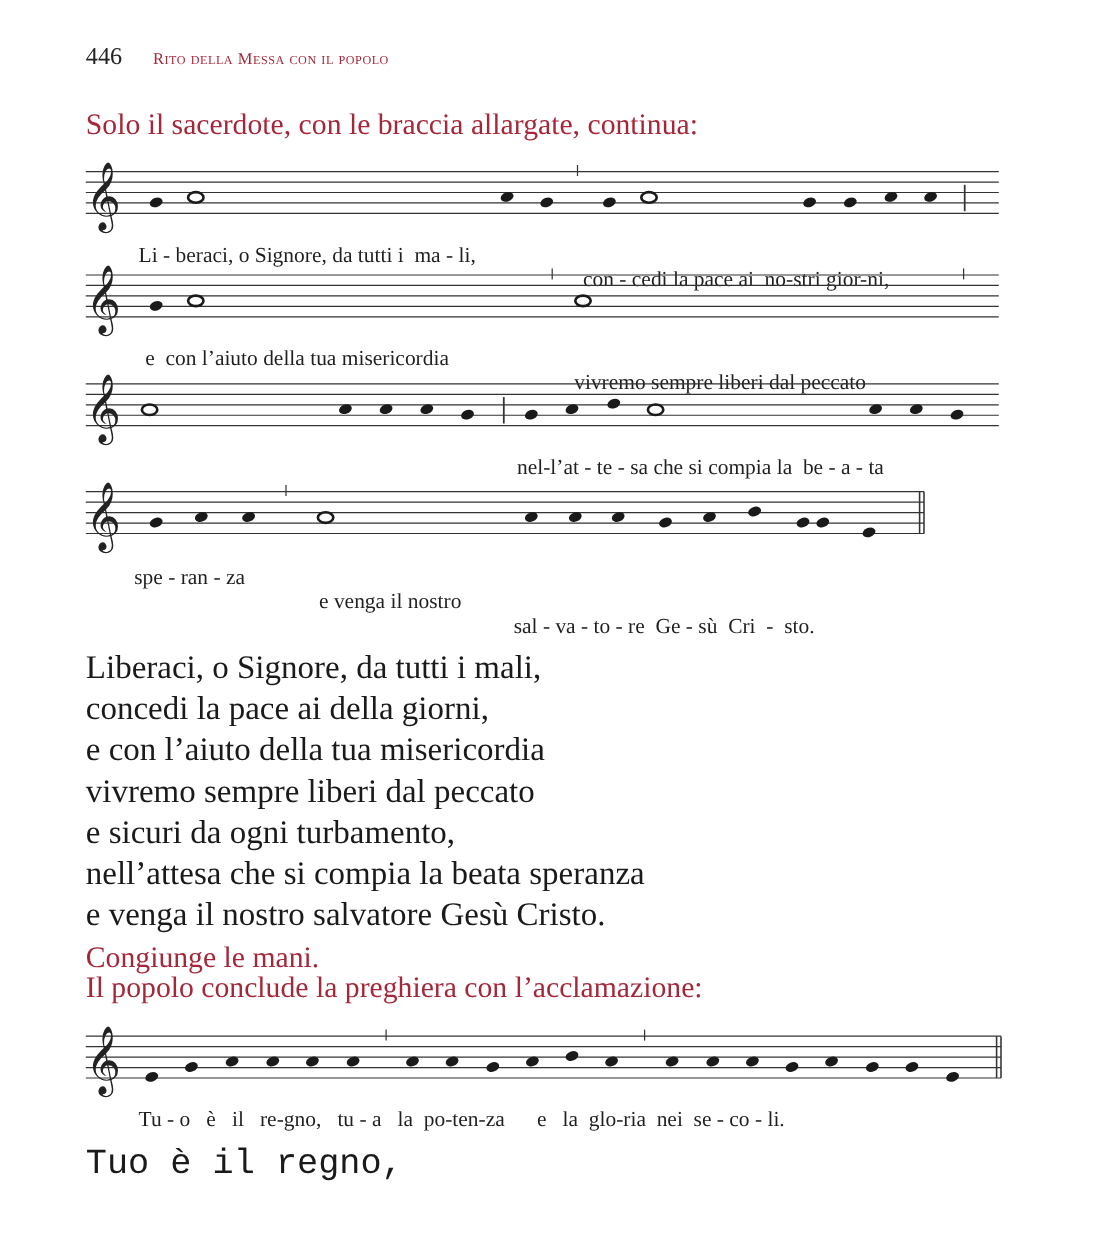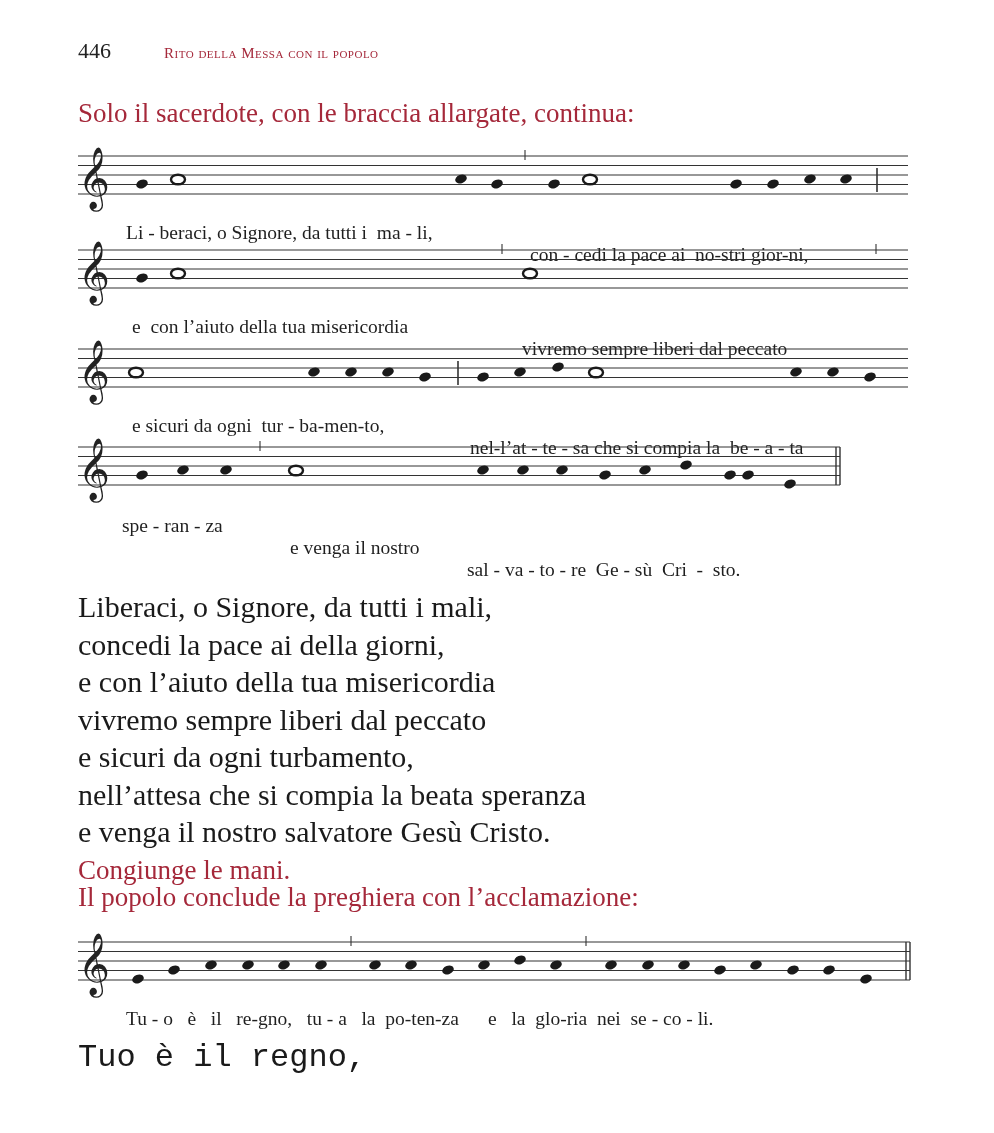--- a/index.html
+++ b/index.html
@@ -1,19 +1,19 @@
 <!DOCTYPE html>
 <html><head>
 <meta charset="utf-8">
 <style>
   html, body { margin:0; padding:0; background:#ffffff; }
   body { width:994px; height:1133px; position:relative; overflow:hidden;
          font-family:"DejaVu Serif","Liberation Serif",serif; color:#1f1f1f; }
   .abs { position:absolute; }
-  .header { left:78px; top:38px; font-family:"Liberation Serif",serif; font-size:21px; display:flex; align-items:baseline;gap:25px; }
+  .header { left:78px; top:38px; font-family:"Liberation Serif",serif; font-size:21px; display:flex; align-items:baseline; }
   .page-num { color:#222; font-size:22px; }
   .running-title { color:#a5283a; margin-left:28px; font-variant:small-caps; letter-spacing:0.5px; font-size:15px; }
   .rubric { font-family:"Liberation Serif",serif; color:#a5283a; font-size:27px; line-height:27px; }
   .staff-wrap { position:absolute; left:78px; width:830px; height:100px; }
   .staff-wrap svg { position:absolute; left:0; top:0; overflow:visible; }
   .lyrics { position:absolute; left:0; font-family:"Liberation Serif",serif; font-size:19.5px; white-space:pre; color:#1f1f1f; }
   .lyric { position:absolute; white-space:pre; }
   .verse { font-family:"Liberation Serif",serif; font-size:30px; line-height:37.5px; color:#1a1a1a; }
   .verse div { white-space:pre; }
   .verse2 { font-family:Liberation Mono, monospace; font-size:32px; line-height:32px; color:#1a1a1a; }
@@ -105,21 +105,20 @@
       <ellipse cx="405" cy="38" rx="6" ry="4.2" transform="rotate(-20 405 38)"></ellipse>
       <ellipse cx="442" cy="33" rx="6" ry="4.2" transform="rotate(-20 442 33)"></ellipse>
       <ellipse cx="480" cy="28" rx="6" ry="4.2" transform="rotate(-20 480 28)"></ellipse>
       <ellipse cx="518" cy="33.5" rx="7" ry="4.8" fill="none" stroke="#1a1a1a" stroke-width="2.4"></ellipse>
       <ellipse cx="718" cy="33" rx="6" ry="4.2" transform="rotate(-20 718 33)"></ellipse>
       <ellipse cx="755" cy="33" rx="6" ry="4.2" transform="rotate(-20 755 33)"></ellipse>
       <ellipse cx="792" cy="38" rx="6" ry="4.2" transform="rotate(-20 792 38)"></ellipse>
     </g>
   </svg>
   <div class="lyrics" style="top:54px;width:830px;">
-    <span class="lyric" style="left:54px">e sicuri da ogni  tur - ba-men-to,</span>
     <span class="lyric" style="left:392px">nel-l’at - te - sa che si compia la  be - a - ta</span>
   </div>
 </div>
 
 <div class="staff-wrap" style="top:437px;">
   <svg width="830" height="60">
     <g stroke="#333" stroke-width="1.1">
       <line x1="0" y1="10" x2="762" y2="10"></line>
         <line x1="0" y1="19.5" x2="762" y2="19.5"></line>
       <line x1="0" y1="29" x2="762" y2="29"></line>

